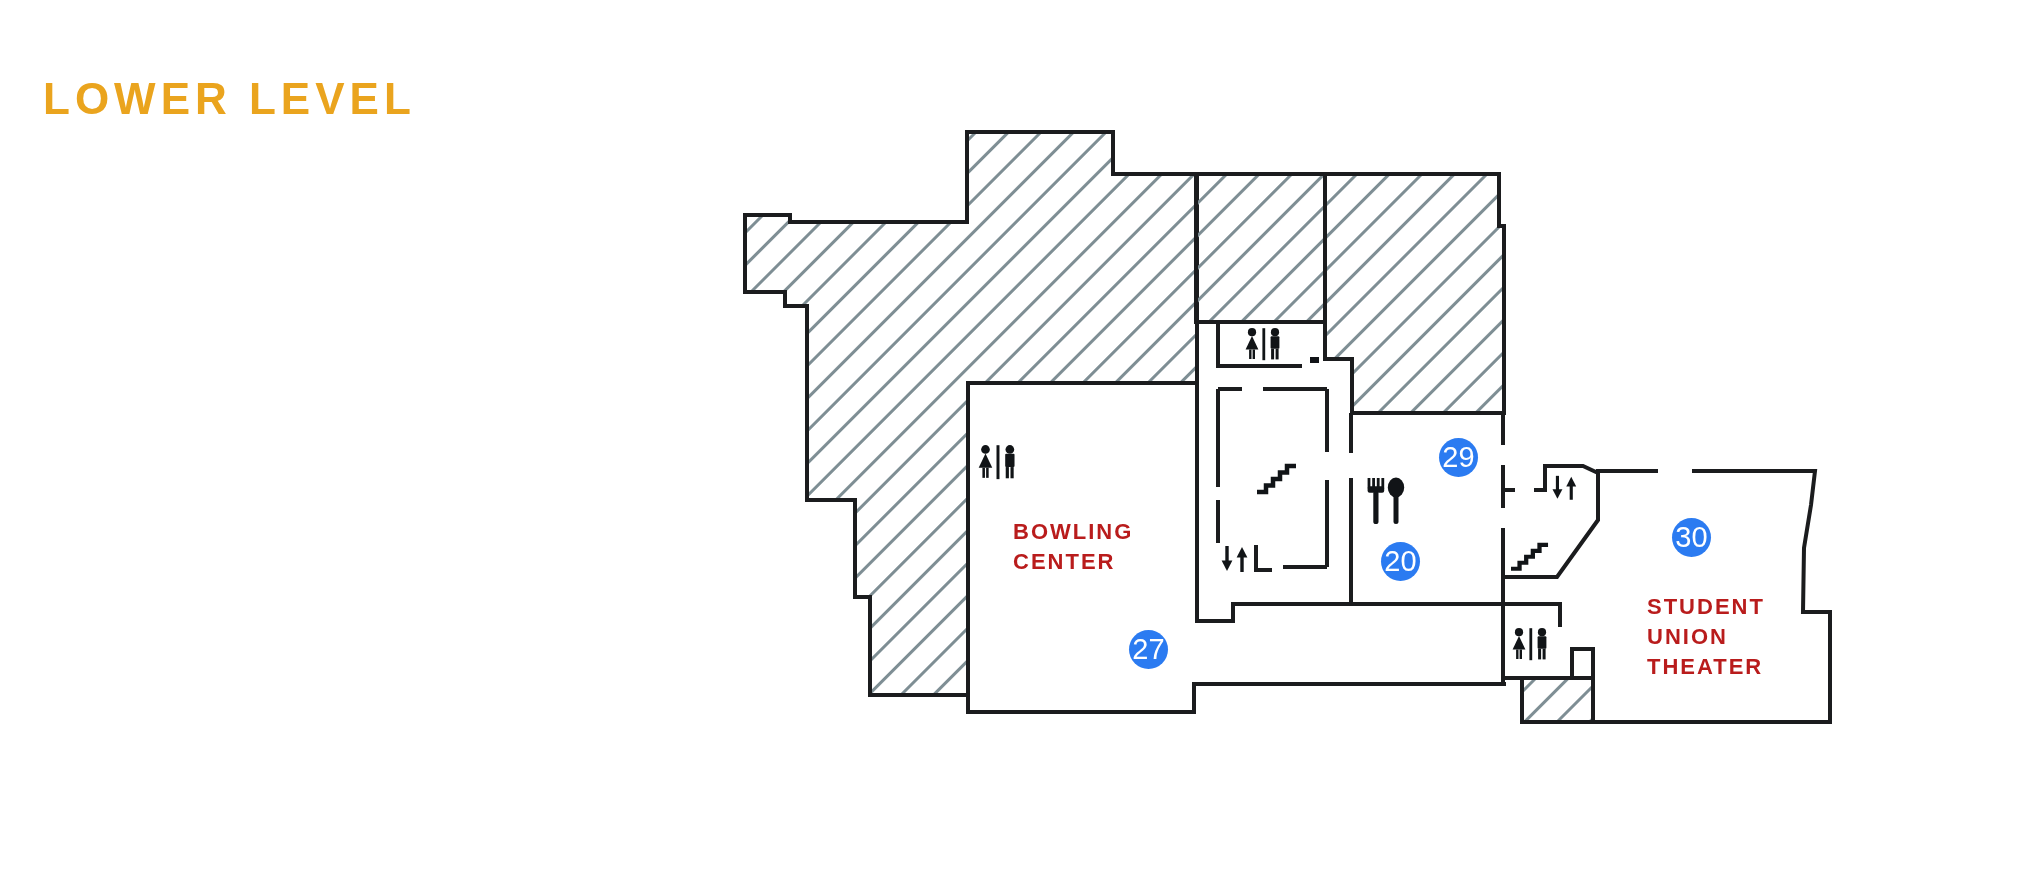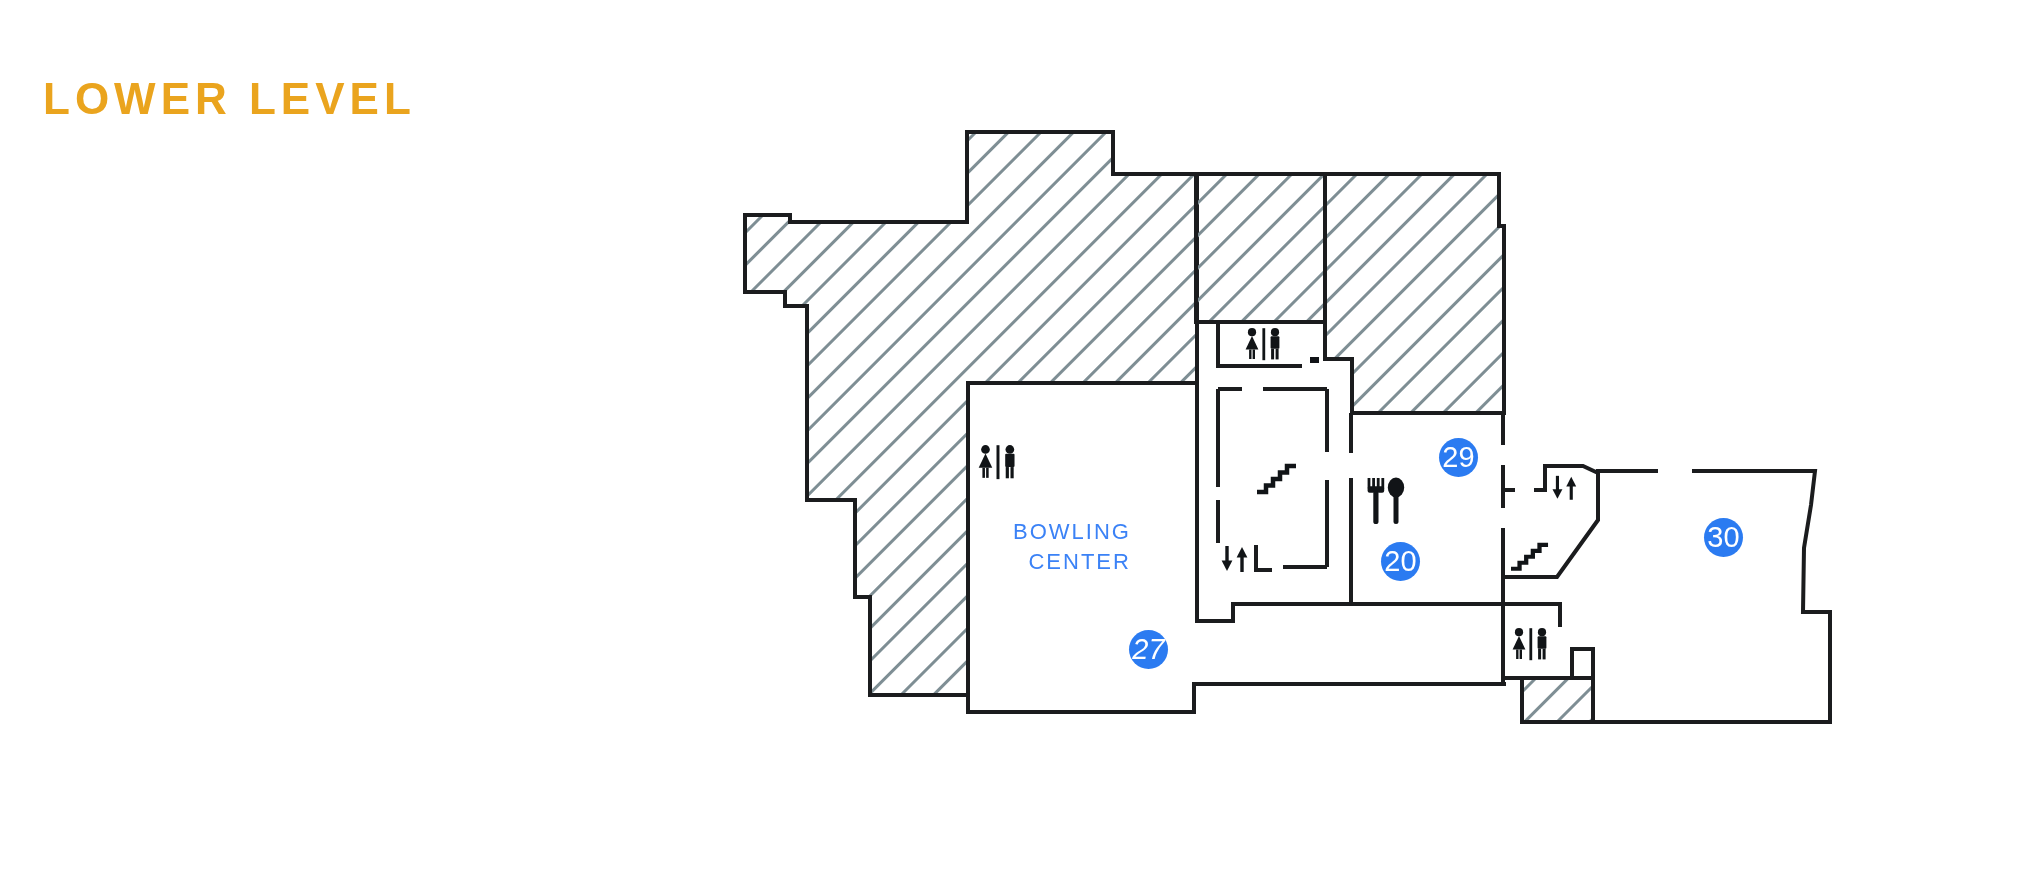--- a/index.html
+++ b/index.html
@@ -6,22 +6,22 @@
   body{width:2030px;height:876px;overflow:hidden;position:relative;
        font-family:"Liberation Sans", sans-serif;}
   .stage{position:absolute;left:0;top:0;width:2030px;height:876px;border-radius:28px;}
   svg.plan{position:absolute;left:0;top:0;}
   .page-title{
     position:absolute;left:43px;top:74px;
     font-size:44px;font-weight:700;letter-spacing:5px;
     color:#EAA41E;white-space:nowrap;
   }
   .room-label{
-    position:absolute;color:#3b82f6;font-size:22px;font-weight:400;
-    letter-spacing:2px;line-height:30px;white-space:nowrap;text-align:right;
+    position:absolute;color:#b91c1c;font-size:22px;font-weight:700;
+    letter-spacing:2px;line-height:30px;white-space:nowrap;
   }
   .badge{
     position:absolute;width:39px;height:39px;border-radius:50%;
     background:#2B7BF1;color:#ffffff;display:flex;align-items:center;
     justify-content:center;font-size:29px;font-weight:400;letter-spacing:0;
   }
   .wall{stroke:#1B1C1E;stroke-width:4;fill:none;stroke-linecap:square;}
   .wall-butt{stroke:#1B1C1E;stroke-width:4;fill:none;stroke-linecap:butt;}
   .hatched{fill:url(#hatch);stroke:#1B1C1E;stroke-width:4;stroke-linejoin:miter;}
   .whiteroom{fill:#ffffff;stroke:#1B1C1E;stroke-width:4;stroke-linejoin:miter;}
@@ -126,27 +126,32 @@
       </g>
   </svg>
 
   <div class="page-title">LOWER LEVEL</div>
 
   <div class="room-label" style="left:1013px;top:517px;">
     <div>BOWLING</div>
     <div>CENTER</div>
   </div>
 
+  <div class="room-label" style="left:1647px;top:592px;">
+    <div>STUDENT</div>
+    <div>UNION</div>
+    <div>THEATER</div>
+  </div>
 
-  <div class="badge" style="left:1129px;top:630px;font-style:italic;">
+  <div class="badge" style="left:1129px;top:630px;">
     <span>27</span>
   </div>
   <div class="badge" style="left:1381px;top:542px;">
     <span>20</span>
   </div>
   <div class="badge" style="left:1439px;top:438px;">
     <span>29</span>
   </div>
-  <div class="badge" style="left:1672px;top:518px;margin-left:32px;">
+  <div class="badge" style="left:1672px;top:518px;">
     <span>30</span>
   </div>
 
 </div>
 
 </body></html>

